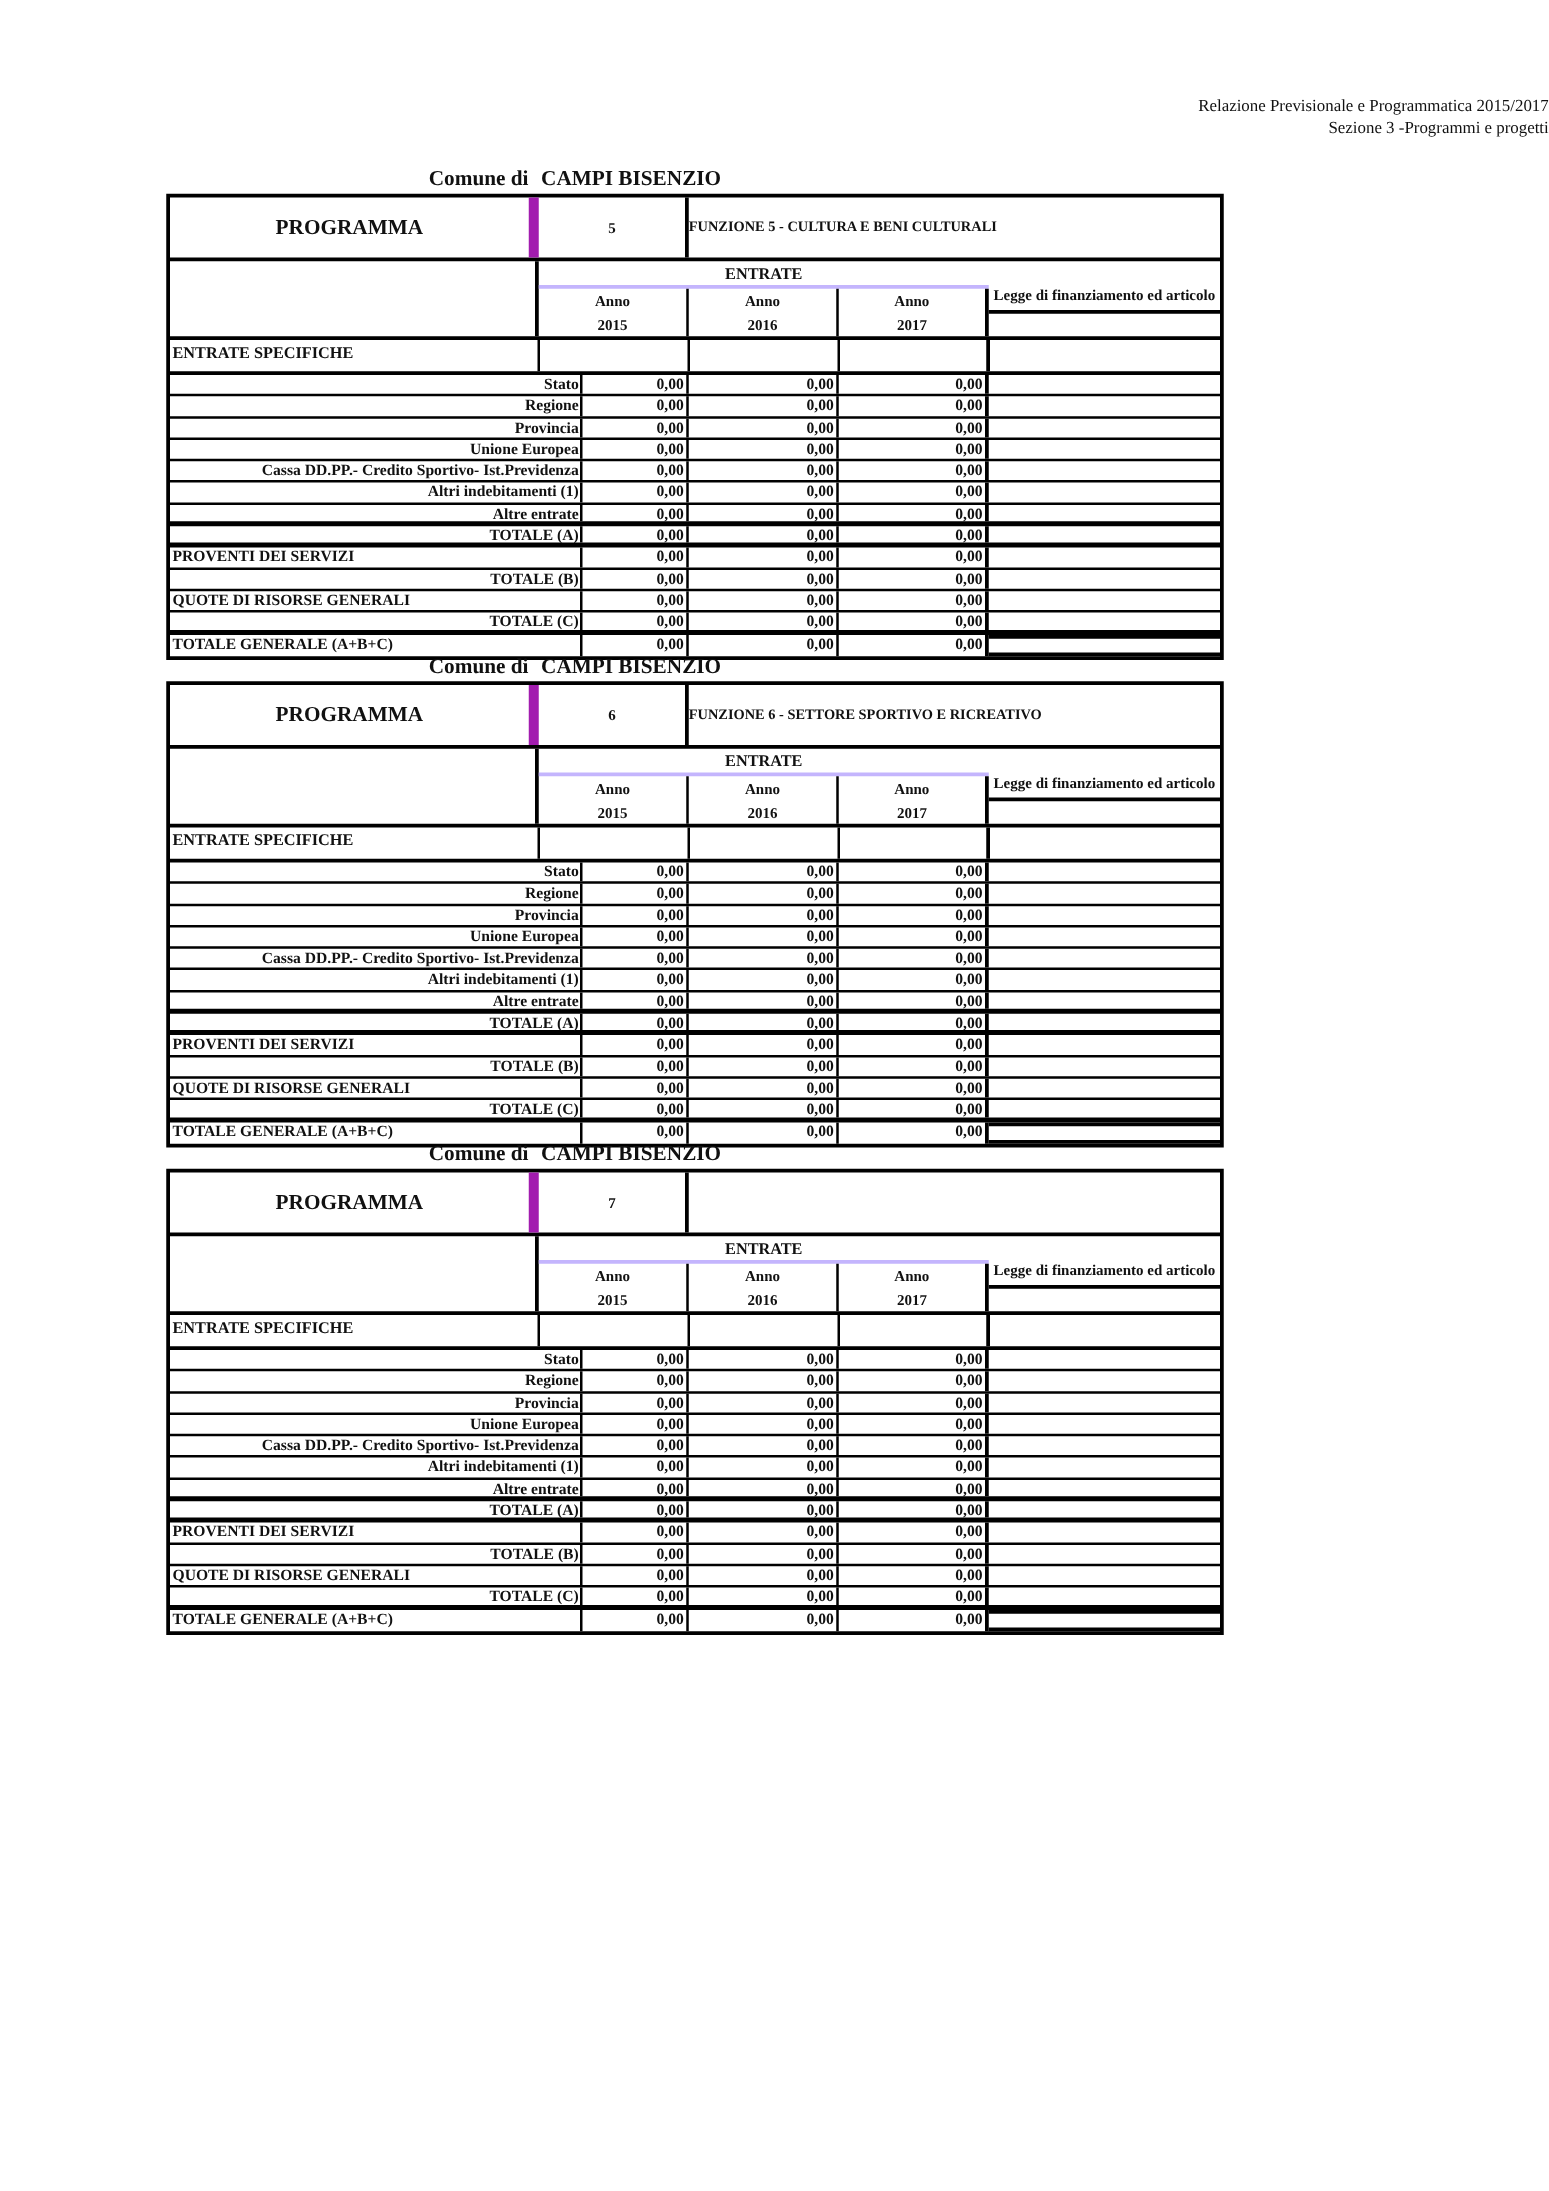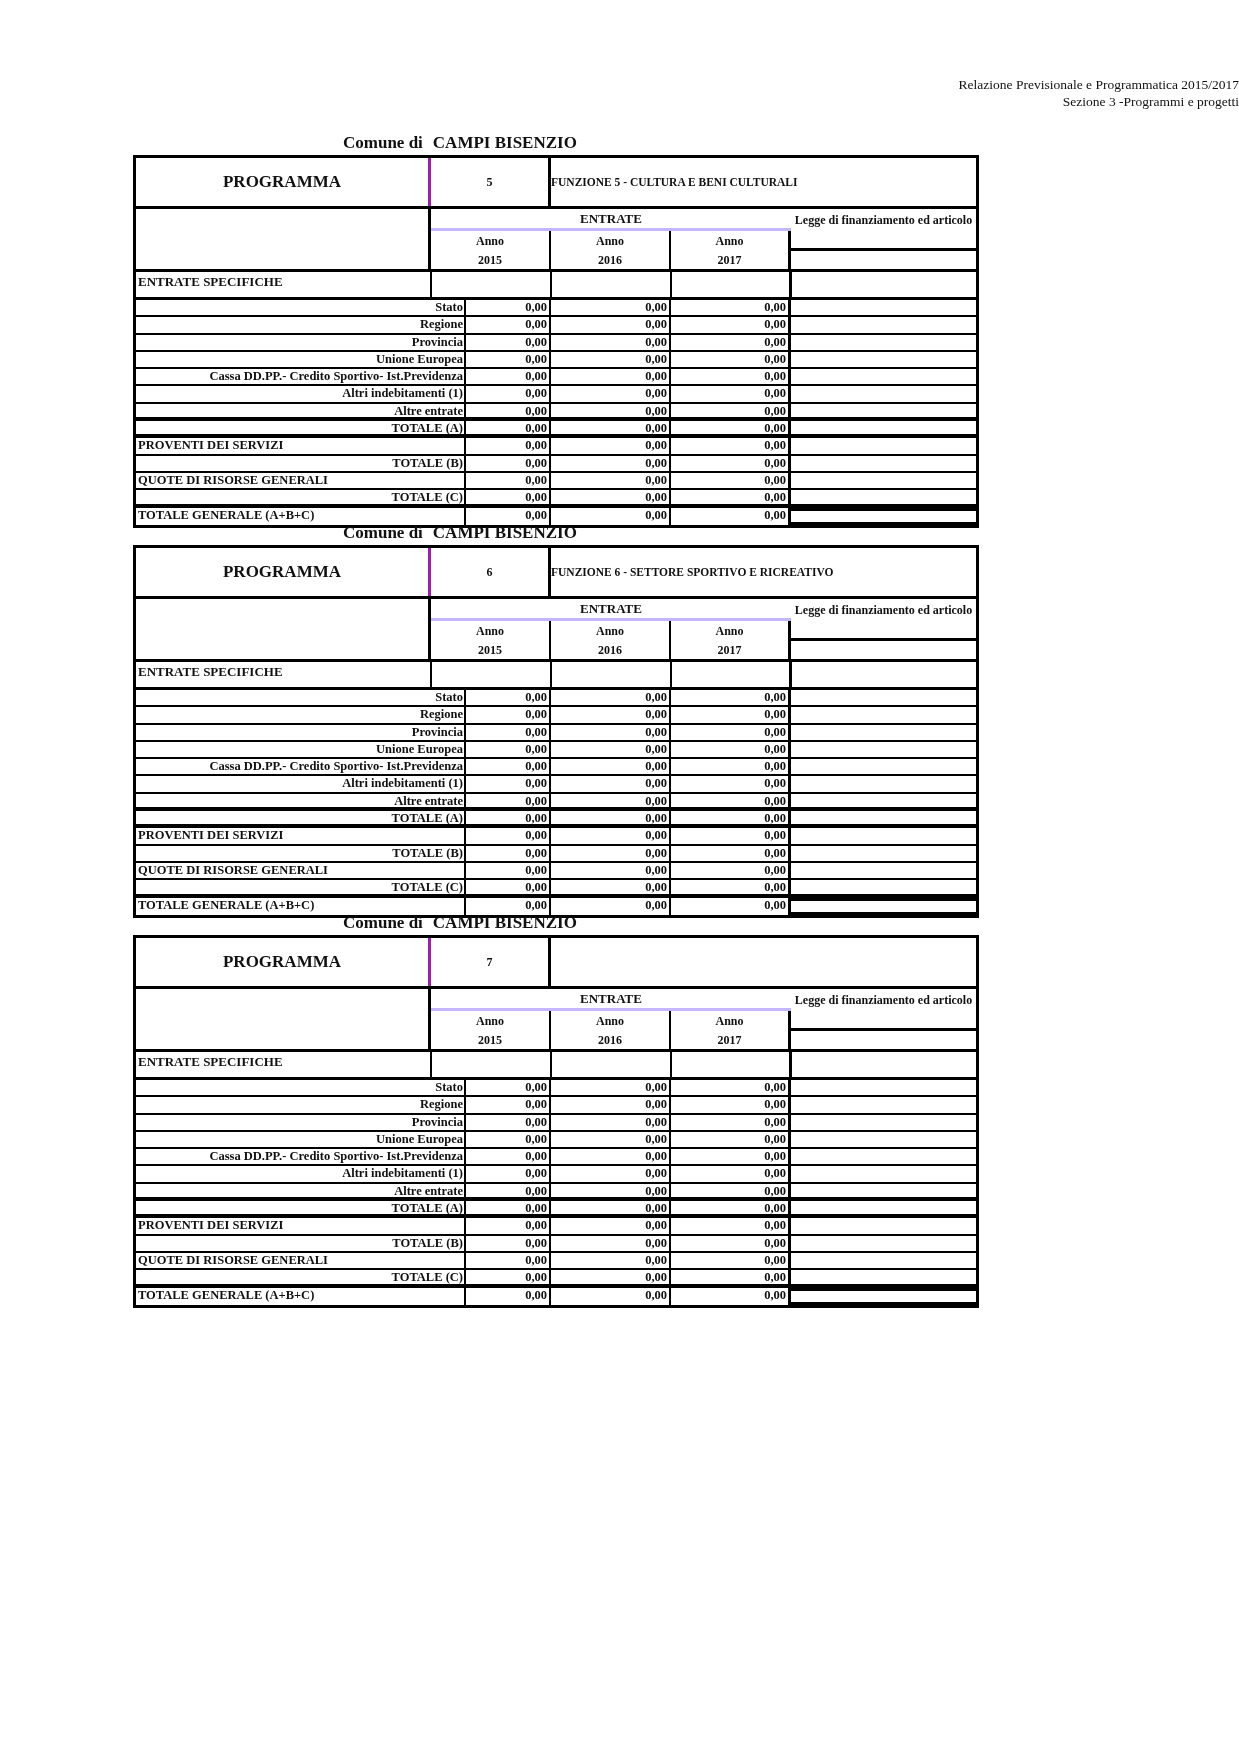--- a/index.html
+++ b/index.html
@@ -9,38 +9,38 @@
   .hdr1 { top:76px; }
   .hdr2 { top:93px; }
 
   .block { position:absolute; left:133px; width:846px; }
   .comune { position:absolute; top:-22px; left:210px; font-weight:bold; font-size:17px; white-space:nowrap; }
   .comune .cname { margin-left:10px; }
 
   .tbl { position:absolute; left:0; top:0; width:846px; border:3px solid #000; box-sizing:border-box; }
 
   .row-prog { position:absolute; left:0; top:0; width:840px; height:51px; border-bottom:3px solid #000; box-sizing:border-box; }
-  .prog-label { position:absolute; left:0; top:0; width:295px; height:48px; border-right:3px solid #a21caf; box-sizing:border-box;
+  .prog-label { position:absolute; left:0; top:0; width:295px; height:48px; border-right:8px solid #a21caf; box-sizing:border-box;
                 display:flex; align-items:center; justify-content:center; font-weight:bold; font-size:17px; }
   .prog-num { position:absolute; left:295px; top:0; width:120px; height:48px; border-right:3px solid #000; box-sizing:border-box;
               display:flex; align-items:center; justify-content:center; font-weight:bold; font-size:12px; }
   .prog-func { position:absolute; left:415px; top:0; width:425px; height:48px; display:flex; align-items:center;
                padding-left:0; font-weight:bold; font-size:11.5px; }
 
   .head { position:absolute; left:0; top:51px; width:840px; height:63px; border-bottom:3px solid #000; box-sizing:border-box; }
   .head-blank { position:absolute; left:0; top:0; width:295px; height:60px; border-right:3px solid #000; box-sizing:border-box; }
   .entrate { position:absolute; left:295px; top:0; width:360px; height:22px; border-bottom:3px solid #c4b5fd; box-sizing:border-box;
              text-align:center; font-weight:bold; font-size:13px; line-height:20px; }
   .year { position:absolute; top:22px; width:120px; height:38px; box-sizing:border-box; border-right:2px solid #000;
           text-align:center; font-weight:bold; font-size:12px; }
   .year .a { display:block; line-height:20px; }
   .year .y { display:block; line-height:18px; }
   .y0 { left:295px; } .y1 { left:415px; } .y2 { left:535px; border-right:3px solid #000; }
   .legge { position:absolute; left:655px; top:0; width:185px; height:42px; border-bottom:3px solid #000; box-sizing:border-box;
-           text-align:center; font-weight:bold; font-size:12px; line-height:17px; padding-top:3px; }
+           text-align:center; font-weight:bold; font-size:12px; line-height:17px; padding-top:19px; }
 
   .spec { position:absolute; left:0; top:114px; width:840px; height:28px; border-bottom:3px solid #000; box-sizing:border-box; }
   .spec-label { position:absolute; left:2px; top:0; font-weight:bold; font-size:13px; line-height:19px; }
   .vline { position:absolute; top:0; bottom:0; width:0; border-left:2px solid #000; }
 
   .rows { position:absolute; left:0; top:142px; width:840px; }
   .drow { position:relative; height:17.3px; border-bottom:2px solid #000; box-sizing:border-box; font-weight:bold; font-size:12.5px; }
   .drow.thick { border-bottom:4px solid #000; }
   .drow.last { border-bottom:none; }
   .dlabel { position:absolute; left:0; top:0; width:330px; height:100%; border-right:2px solid #000; box-sizing:border-box;

